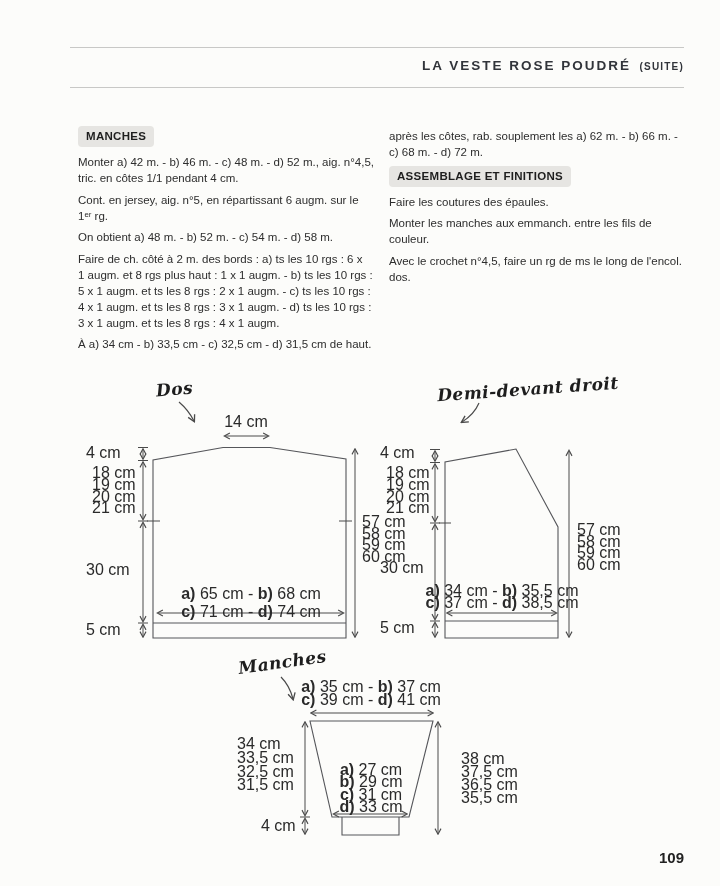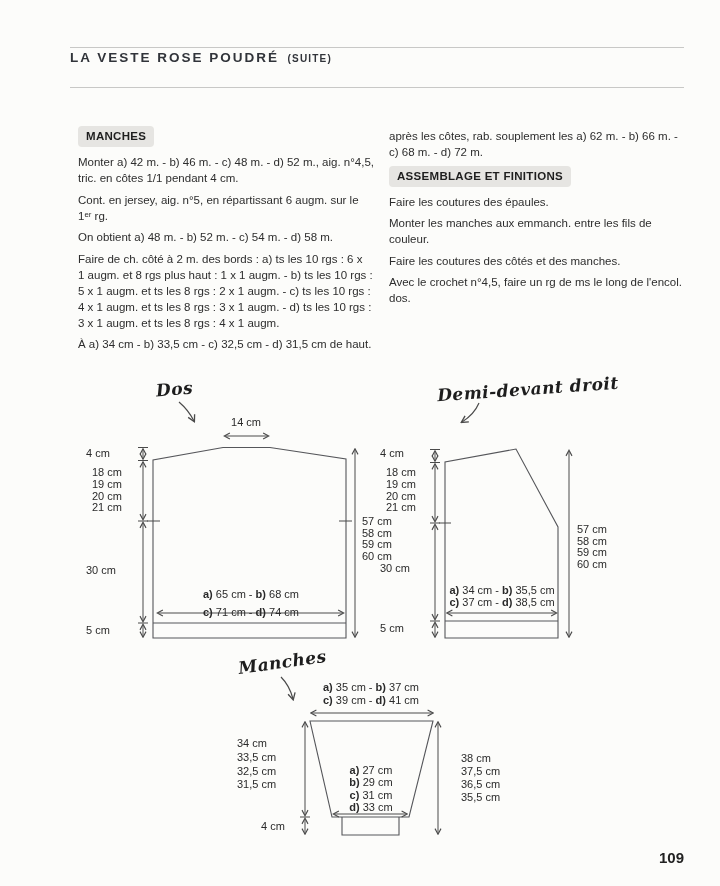--- a/index.html
+++ b/index.html
@@ -2,36 +2,36 @@
 <html><head>
 <meta charset="utf-8">
 <style>
   html,body{margin:0;padding:0;background:#e9e9e7;}
   .page{
     position:relative;width:720px;height:886px;margin:0 auto;
     background:#fcfcfa;overflow:hidden;
     font-family:"Liberation Sans",sans-serif;color:#2d2d2d;
   }
   .rule{position:absolute;left:70px;width:614px;height:1px;background:#c8c8c6;}
-  .header{position:absolute;left:70px;top:48px;width:614px;text-align:left;}
+  .header{position:absolute;left:70px;top:56px;width:614px;text-align:right;}
   .title{font-size:13.5px;font-weight:700;letter-spacing:2px;color:#31343a;}
   .title-suffix{font-size:10px;font-weight:700;letter-spacing:1.2px;color:#31343a;margin-left:4px;}
   .col{position:absolute;font-size:11.5px;line-height:16px;}
   .col-left{left:78px;top:126px;width:304px;}
   .col-right{left:389px;top:128px;width:300px;}
   .para{margin:0 0 5.5px;white-space:pre-line;}
   .badge{
     display:inline-block;background:#e6e5e2;border-radius:4px;
     padding:2px 8px 3px;font-size:11.5px;font-weight:700;
     letter-spacing:.3px;color:#1e1e1e;
   }
   .badge-row{margin:0 0 7px;}
   .badge-row.mid{margin-top:3px;}
   .dim{
-    position:absolute;font-size:11px;line-height:12px;color:#2a2a2a;
+    position:absolute;font-size:16px;line-height:12px;color:#2a2a2a;
     white-space:pre-line;
   }
   .dim.ra{text-align:left;}
   .dim.ctr{text-align:center;}
   .dim b{font-weight:700;}
   .script{
     position:absolute;font-family:"DejaVu Serif",serif;font-style:italic;
     font-weight:700;font-size:17px;color:#1d1d1d;letter-spacing:.5px;
   }
   .pagenum{position:absolute;left:640px;top:849px;width:44px;text-align:right;
@@ -75,21 +75,20 @@
 
   <div class="col col-right">
     <p class="para">après les côtes, rab. souplement les a) 62 m. - b) 66 m. -
 c) 68 m. - d) 72 m.</p>
     <div class="badge-row mid">
       <span class="badge">ASSEMBLAGE ET FINITIONS</span>
     </div>
     <p class="para">Faire les coutures des épaules.</p>
     <p class="para">Monter les manches aux emmanch. entre les fils de
 couleur.</p>
-    <p class="para">Faire les coutures des côtés et des manches.</p>
     <p class="para">Avec le crochet n°4,5, faire un rg de ms le long de l'encol.
 dos.</p>
   </div>
 
   <svg class="linework" width="720" height="886" viewBox="0 0 720 886" aria-hidden="true">
     <defs>
       <marker id="ah" viewBox="0 0 8 8" refX="6.2" refY="4" markerWidth="7.5" markerHeight="7.5" orient="auto-start-reverse">
         <path d="M1,0.8 L7,4 L1,7.2" fill="none" stroke="#4a4a4a" stroke-width="1.1"></path>
       </marker>
     </defs>

